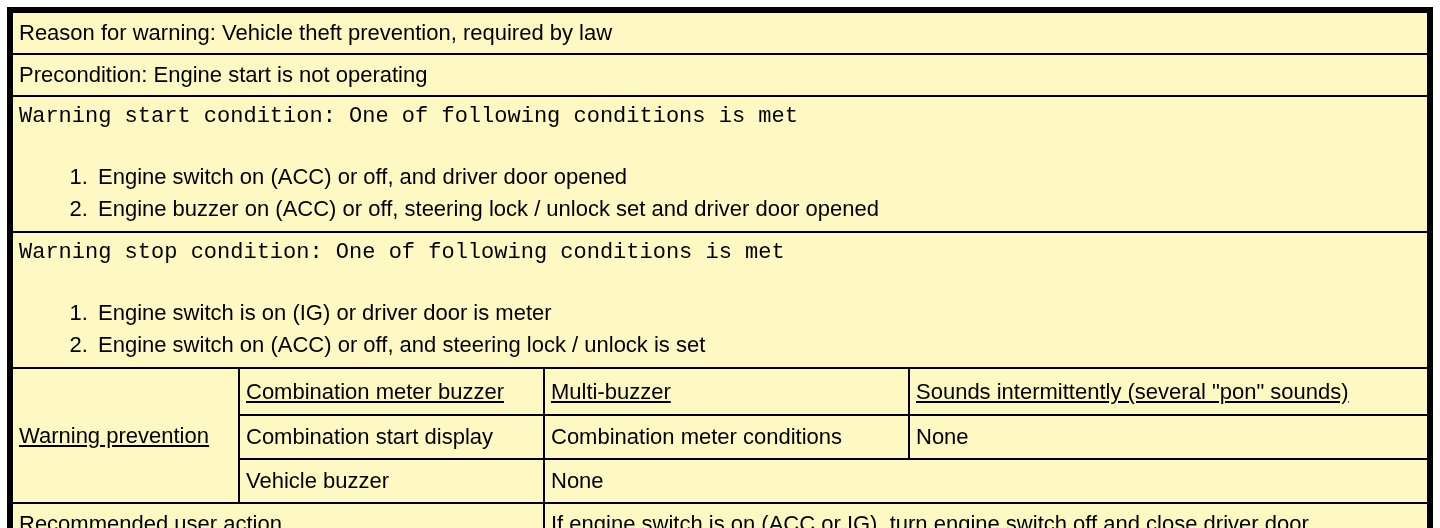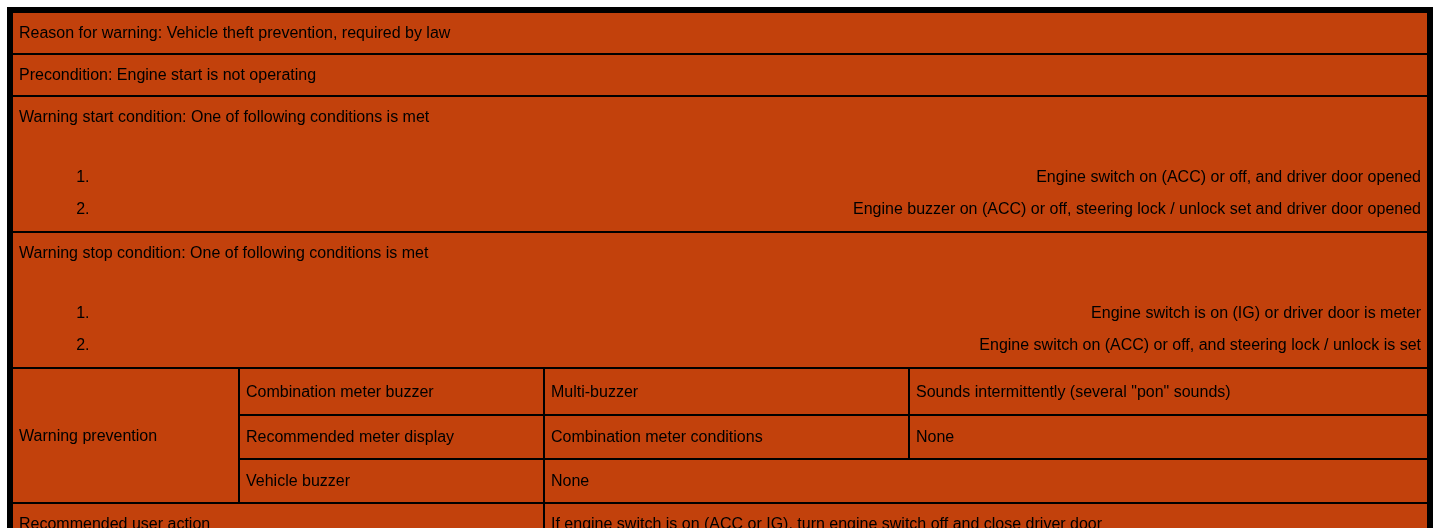--- a/index.html
+++ b/index.html
@@ -14,44 +14,44 @@
     border-collapse: collapse;
     table-layout: fixed;
     width: 1426px;
     margin: 7px;
     border: 6px solid #000000;
     font-family: "Liberation Sans", sans-serif;
     color: #000000;
   }
   .spec-table td {
     border: 2px solid #000000;
-    font-size: 16px;
+    font-size: 22px;
     line-height: 28px;
     padding: 0 6px;
     vertical-align: middle;
     overflow: hidden;
     white-space: nowrap;
-    background: #c2410c;
+    background: #fef9c3;
   }
   tr.r-single td { height: 40px; }
   tr.r-sub td    { height: 42px; }
-  tr.r-sub1 td   { height: 45px; }
+  tr.r-sub1 td   { height: 45px; text-decoration: underline; }
   tr.r-last td   { height: 40px; }
   tr.r-block td {
     vertical-align: top;
     padding-top: 6px;
     padding-bottom: 6px;
   }
   .cond-heading {
     line-height: 28px;
+    font-family: Liberation Mono, monospace;
   }
   .cond-list {
     margin: 30px 0 0 0;
     padding: 0 0 0 75px;
-    text-align: right;
   }
   .cond-list li {
     line-height: 32px;
     padding-left: 4px;
   }
   .label-cell {
     vertical-align: middle;
   }
   .tight {
     padding-right: 2px;
@@ -98,21 +98,21 @@
   </tr>
 
   <tr class="r-sub1">
     <td rowspan="3" class="label-cell">Warning prevention</td>
     <td>Combination meter buzzer</td>
     <td>Multi-buzzer</td>
     <td>Sounds intermittently (several "pon" sounds)</td>
   </tr>
 
   <tr class="r-sub">
-    <td>Recommended meter display</td>
+    <td>Combination start display</td>
     <td>Combination meter conditions</td>
     <td>None</td>
   </tr>
 
   <tr class="r-sub">
     <td>Vehicle buzzer</td>
     <td colspan="2">None</td>
   </tr>
 
   <tr class="r-last">

